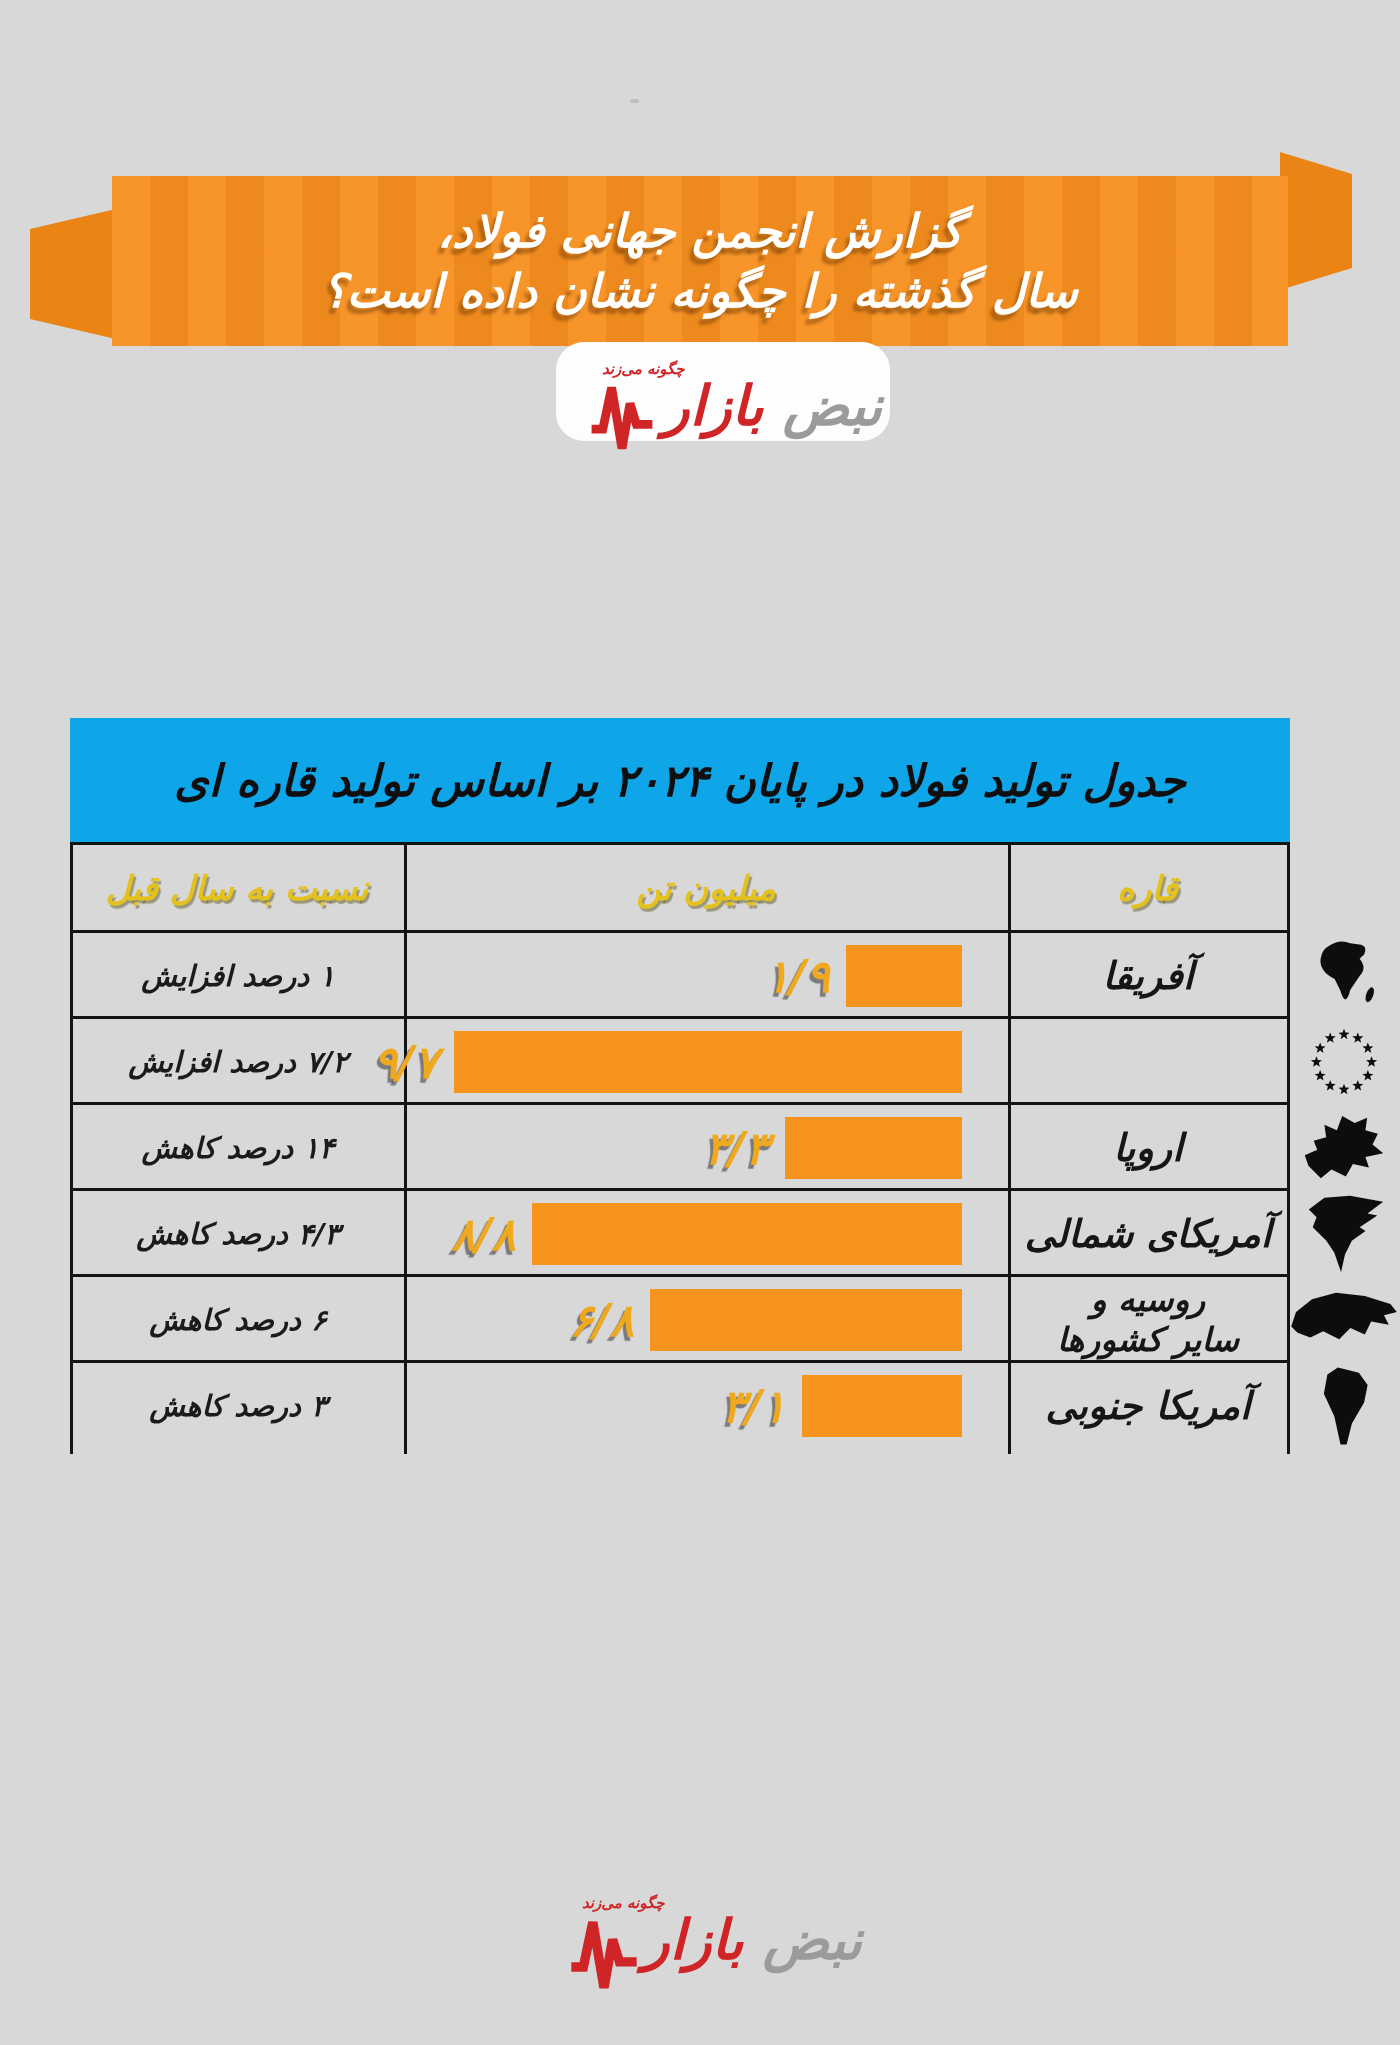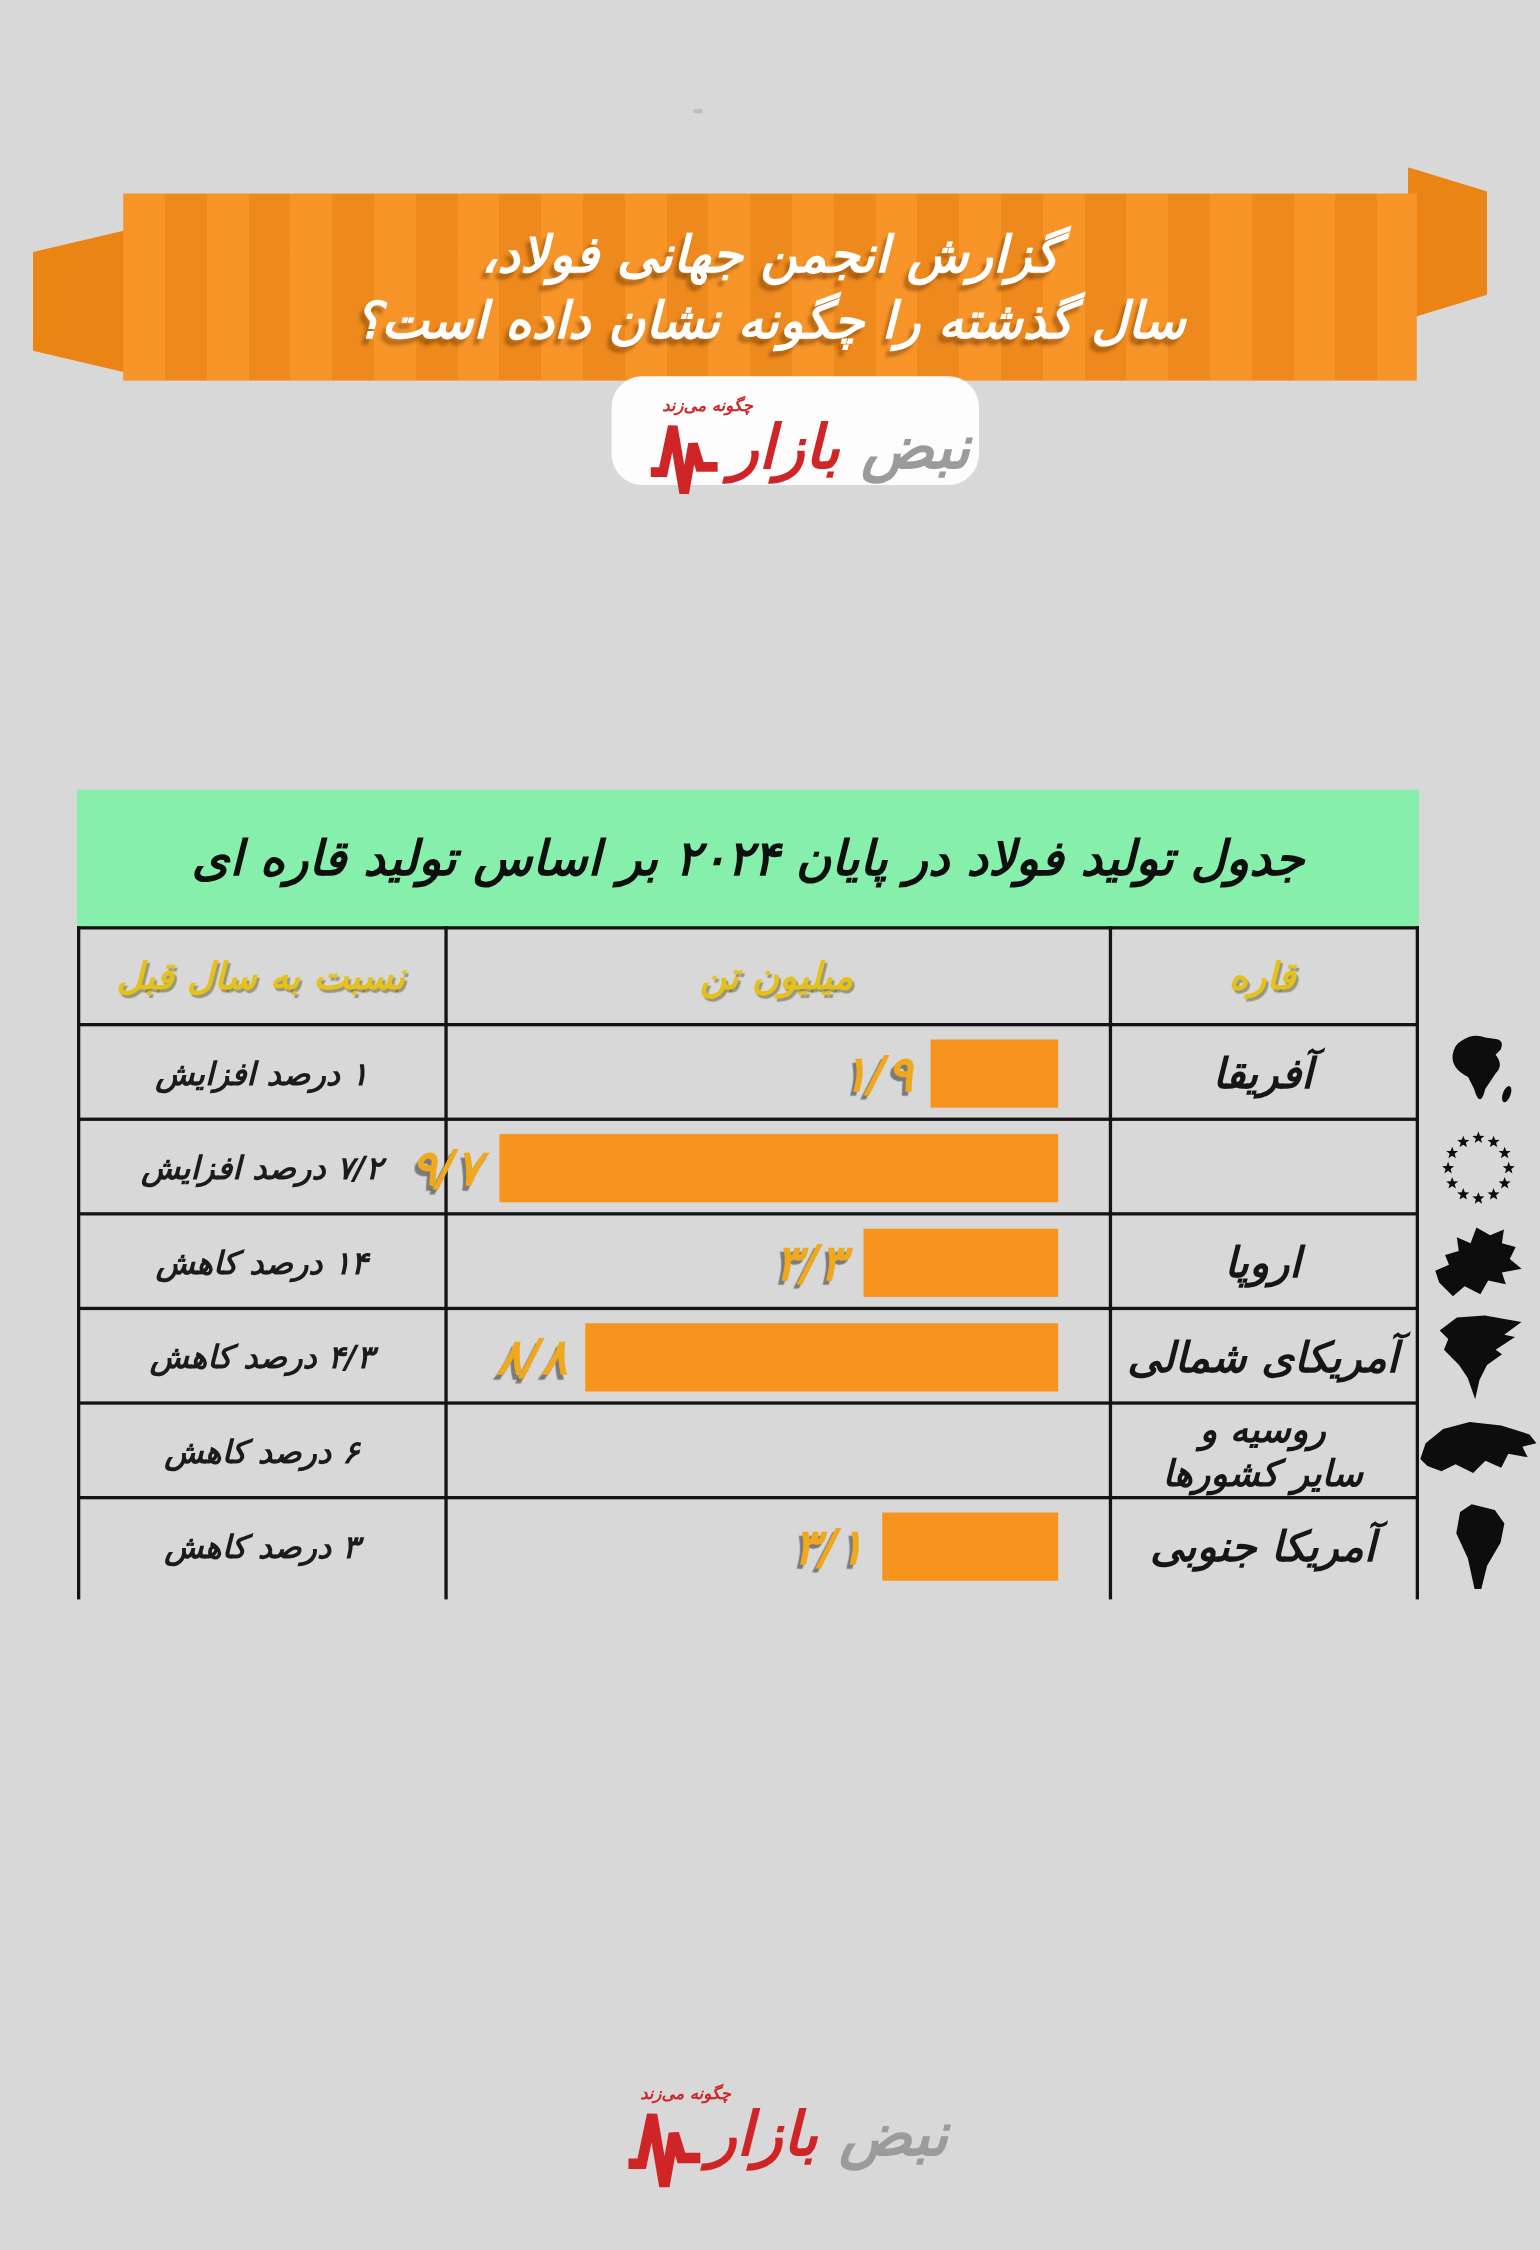--- a/index.html
+++ b/index.html
@@ -25,21 +25,21 @@
   .logo.bottom-pos{left:552px;top:1878px;}
   .logo-tagline{position:absolute;left:30px;top:2px;direction:rtl;color:#cf2527;
     font-size:15px;font-weight:800;white-space:nowrap;}
   .logo-pulse{position:absolute;left:16px;top:20px;}
   .logo-word{position:absolute;right:0;top:16px;direction:rtl;font-size:55px;font-weight:800;
     letter-spacing:-2px;white-space:nowrap;}
   .logo-word .w1{color:#9b9b9b;}
   .logo-word .w2{color:#cf2527;}
 
   
-  .tbl-title{position:absolute;left:70px;top:718px;width:1220px;height:125px;background:#86efac;
+  .tbl-title{position:absolute;left:70px;top:718px;width:1220px;height:125px;background:#0ea5e9;
     display:flex;align-items:center;justify-content:center;}
   .tbl-title span{direction:rtl;color:#0f0f0f;font-size:44px;font-weight:800;white-space:nowrap;}
   .hline{position:absolute;left:70px;width:1220px;height:3px;background:#141414;}
   .vline{position:absolute;top:842px;width:3px;height:612px;background:#141414;}
   .hdr-cell{position:absolute;top:845px;height:86px;display:flex;align-items:center;justify-content:center;}
   .hdr-cell span{direction:rtl;color:#e4c11b;font-size:34px;font-weight:800;
     text-shadow:2px 3px 1px rgba(80,70,10,.45);white-space:nowrap;}
   .hdr-change{left:72px;width:330px;}
   .hdr-amount{left:406px;width:600px;}
   .hdr-continent{left:1010px;width:275px;}
@@ -201,20 +201,24 @@
           <svg width="90" height="82" viewBox="0 0 92 82">
             <path fill="#0d0d0d" d="M10 16 L26 4 L52 2 L86 8 L70 20 L80 22 L62 34 L68 38 L54 48 L47 62 L43 80 L36 60 L28 48 L14 34 L18 24 Z"></path>
           </svg>
         </div>
   </div>
 
   <div class="row two-lines">
     <div class="cell change">
       <span class="change-text">۶ درصد کاهش</span>
     </div>
+    <div class="cell amount">
+      <span class="value" style="right: 334px;">۶/۸</span>
+      <div class="bar" style="width: 312px;"></div>
+    </div>
     <div class="cell continent">
       <div class="continent-name">
             <div>روسیه و</div>
             <div>سایر کشورها</div>
           </div>
     </div>
     <div class="icon-slot">
           <svg width="118" height="72" viewBox="0 0 140 80">
             <path fill="#0d0d0d" d="M4 48 L10 30 L30 14 L60 6 L96 10 L128 20 L136 30 L120 34 L126 46 L104 42 L96 58 L78 50 L64 64 L44 54 L28 62 L12 56 Z"></path>
           </svg>

